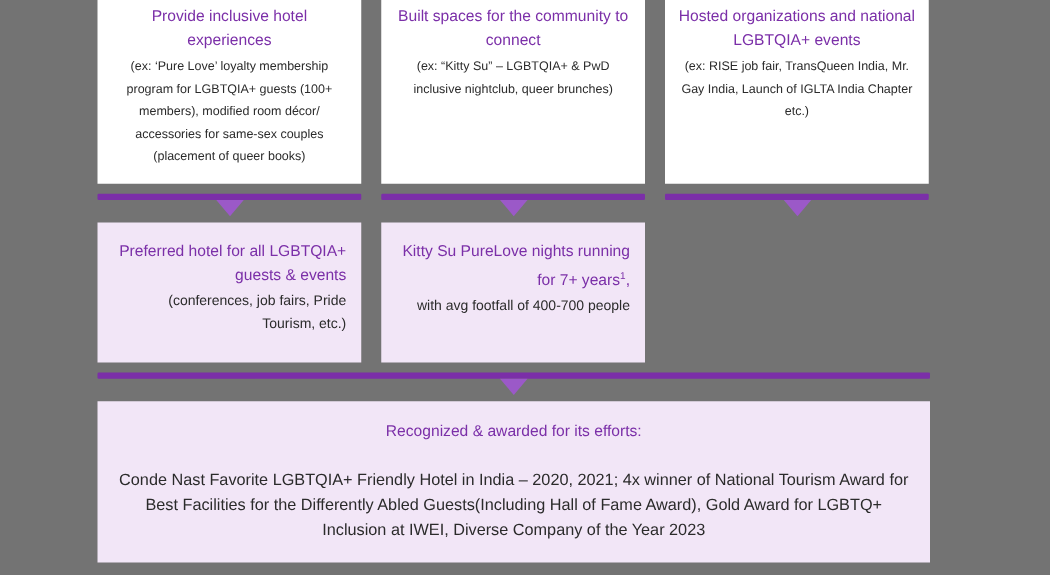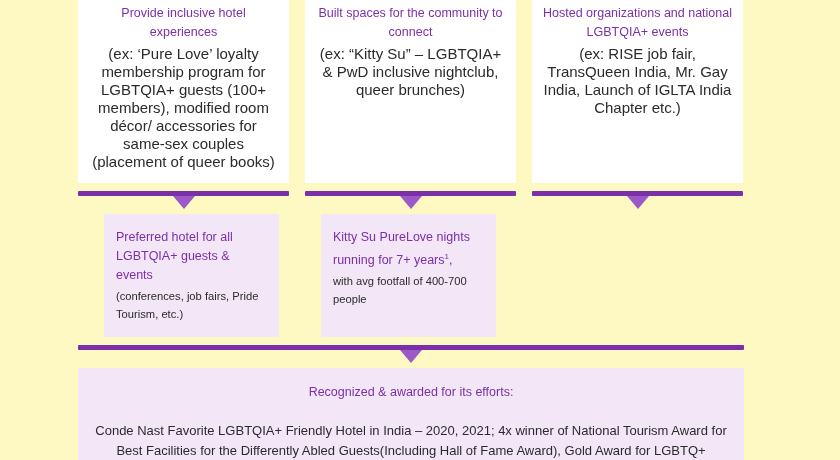--- a/index.html
+++ b/index.html
@@ -10,21 +10,21 @@
     width: 840px;
     height: 460px;
     background: #f2f7ef;
     font-family: "Liberation Sans", sans-serif;
     overflow: hidden;
   }
   .page {
     position: relative;
     width: 840px;
     height: 460px;
-    background: #fef9c3;
+    background: #737373;
   }
   .canvas {
     position: absolute;
     left: 78px;
     top: -10px;
     width: 666px;
   }
 
   
   .row1 {
@@ -41,21 +41,21 @@
     min-height: 155px;
   }
   .card-white .title {
     color: #7b2fa8;
     font-size: 12.5px;
     line-height: 19px;
     margin-bottom: 3px;
   }
   .card-white .body {
     color: #2b2b2b;
-    font-size: 15px;
+    font-size: 10px;
     line-height: 18px;
   }
 
   
   .connector-row {
     display: flex;
     gap: 16px;
     margin-top: 8px;
   }
   .connector {
@@ -83,26 +83,25 @@
 
   
   .row2 {
     display: flex;
     gap: 16px;
     align-items: stretch;
     margin-top: 1px;
   }
   .card-lilac {
     background: #f2e6f7;
-    width: 175px;
+    width: 211px;
     padding: 14px 12px 14px 12px;
     box-sizing: border-box;
-    text-align: left;
+    text-align: right;
     min-height: 112px;
-    margin-left: 26px;
   }
   .card-lilac .title {
     color: #7b2fa8;
     font-size: 12.5px;
     line-height: 19px;
     margin-bottom: 2px;
   }
   .card-lilac .body {
     color: #2b2b2b;
     font-size: 11.2px;

